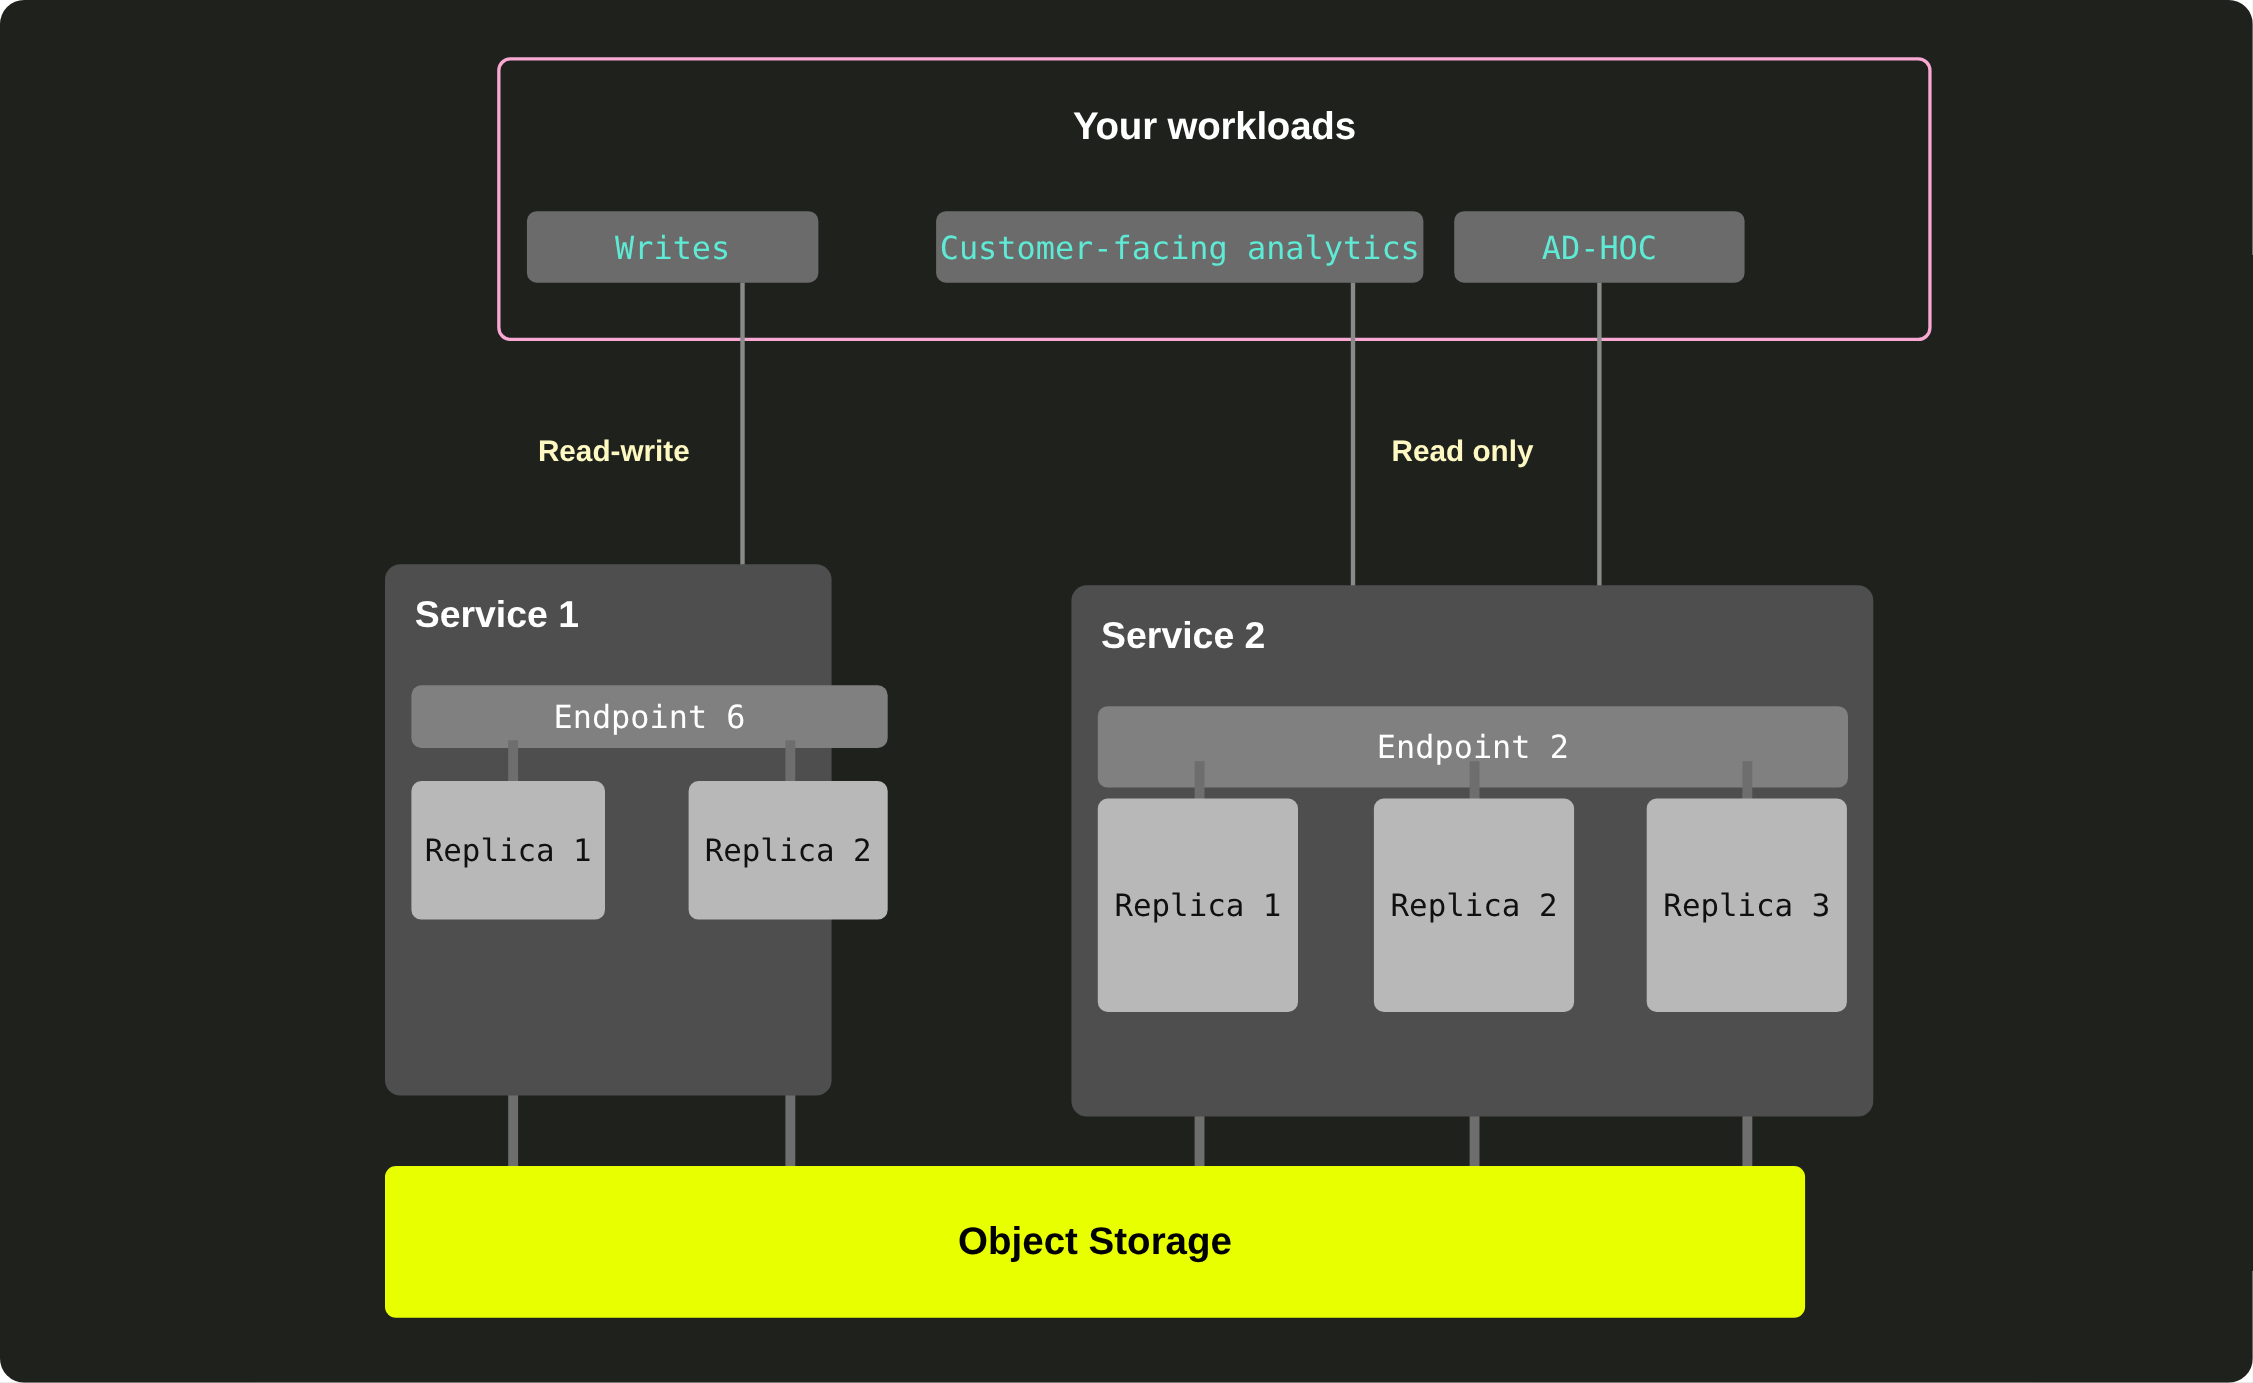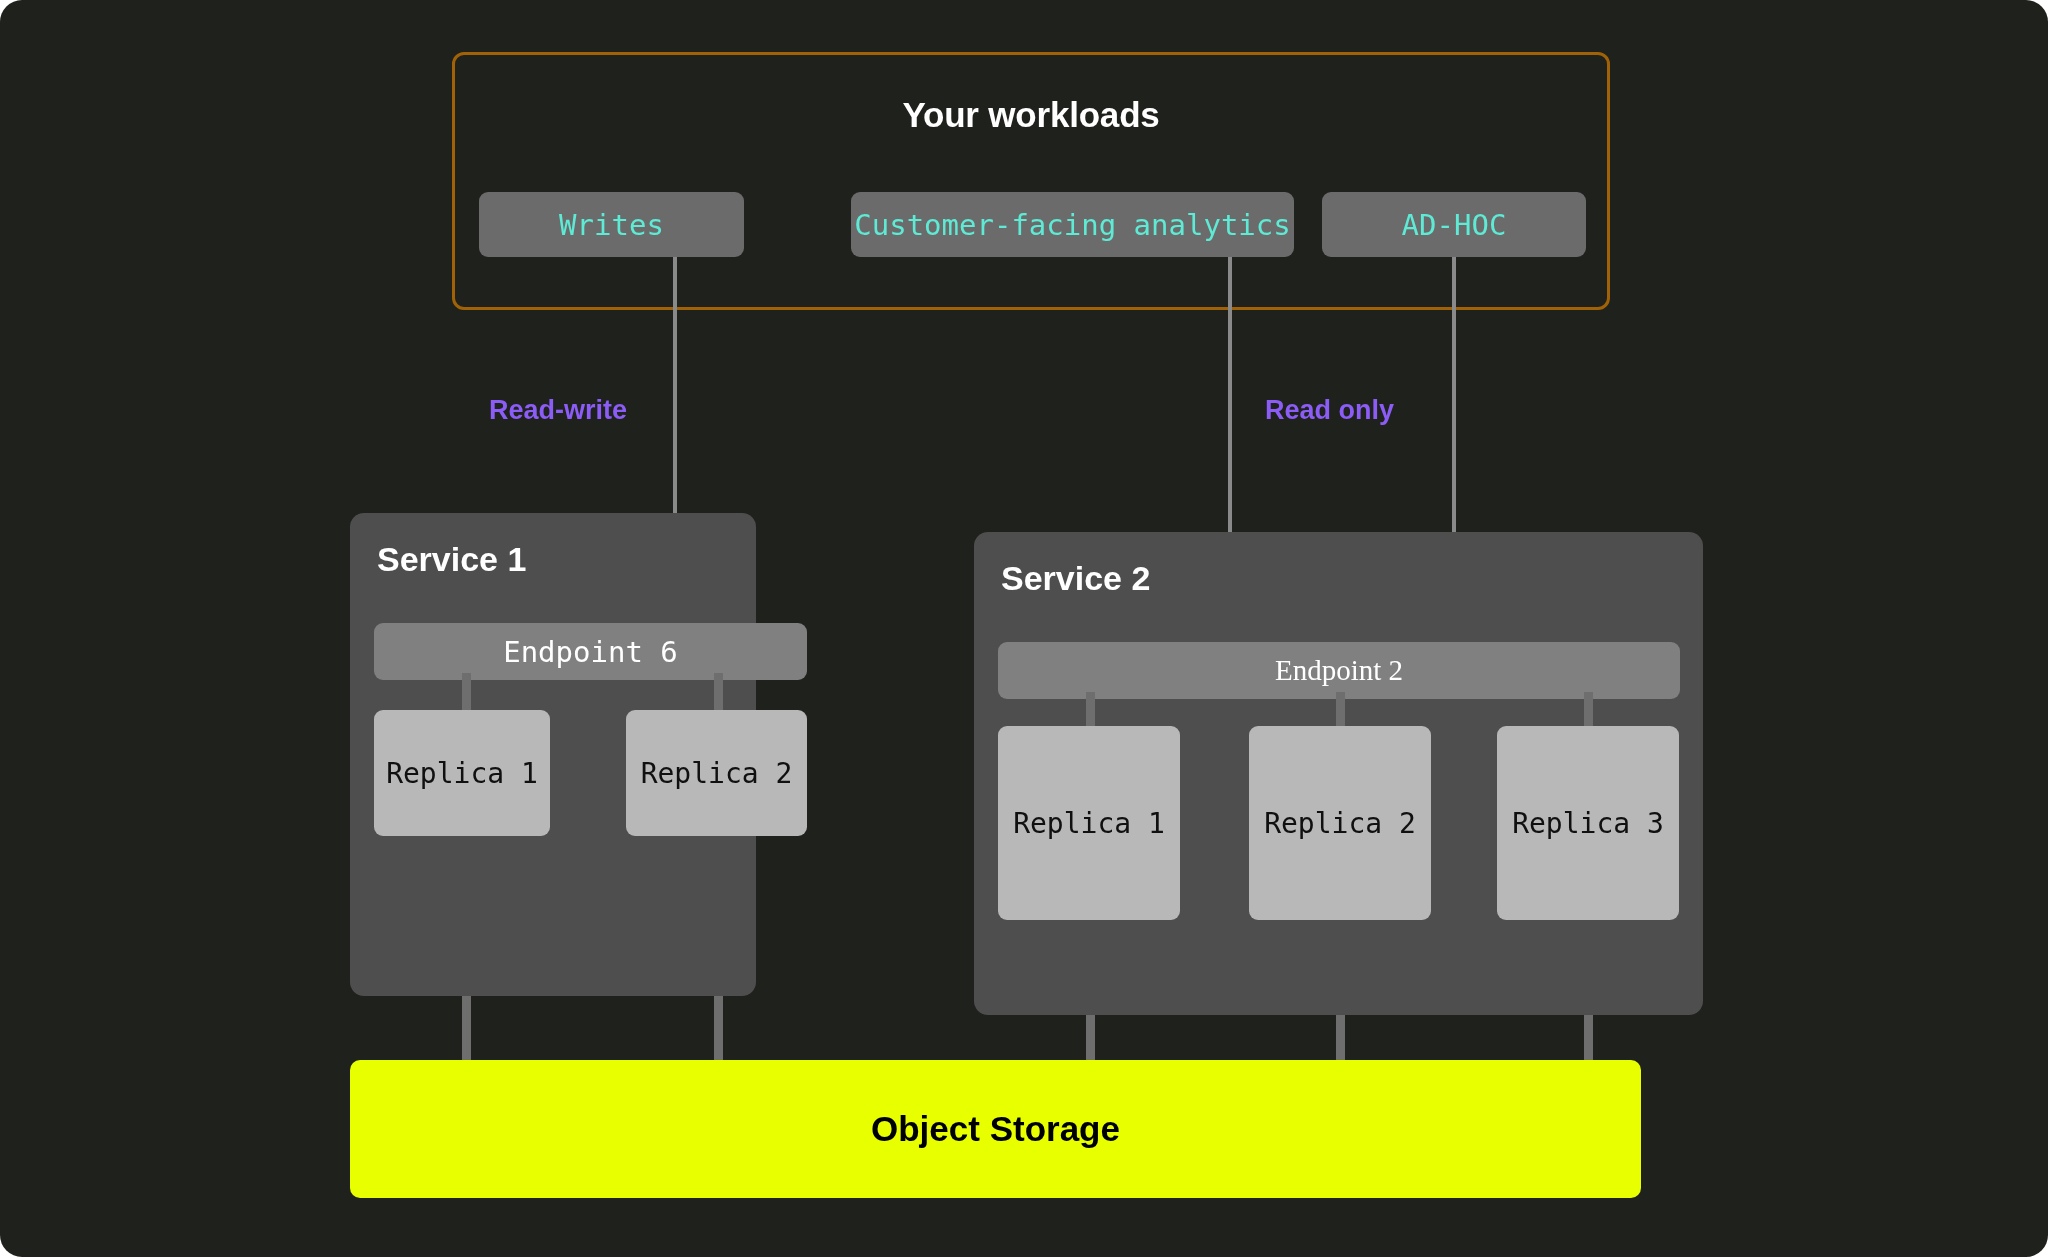--- a/index.html
+++ b/index.html
@@ -15,23 +15,23 @@
     border-radius: 22px;
     overflow: hidden;
     font-family: "Liberation Sans", sans-serif;
   }
 
   
   .workloads-box {
     position: absolute;
     left: 452px;
     top: 52px;
-    width: 1158px;
+    width: 1304px;
     height: 258px;
-    border: 3px solid #a16207;
+    border: 3px solid #f9a8d4;
     border-radius: 12px;
     box-sizing: border-box;
   }
   .workloads-title {
     position: absolute;
     left: 0;
     top: 40px;
     width: 100%;
     text-align: center;
     color: #ffffff;
@@ -52,21 +52,21 @@
     justify-content: center;
     box-sizing: border-box;
   }
   #chip-writes      { left: 479px; top: 192px; width: 265px; height: 65px; }
   #chip-analytics   { left: 851px; top: 192px; width: 443px; height: 65px; }
   #chip-adhoc       { left: 1322px; top: 192px; width: 264px; height: 65px; }
 
   
   .flow-label {
     position: absolute;
-    color: #8b5cf6;
+    color: #fef9c3;
     font-size: 27px;
     font-weight: bold;
     white-space: nowrap;
   }
   #label-read-write { left: 489px; top: 395px; }
   #label-read-only  { left: 1265px; top: 395px; }
 
   
   .vline {
     position: absolute;
@@ -112,21 +112,21 @@
     border-radius: 9px;
     color: #ffffff;
     font-family: "DejaVu Sans Mono", "Liberation Mono", monospace;
     font-size: 29px;
     display: flex;
     align-items: center;
     justify-content: center;
     box-sizing: border-box;
   }
   #endpoint1-bar { left: 24px; top: 110px; width: 433px; height: 57px; }
-  #endpoint2-bar { left: 24px; top: 110px; width: 682px; height: 57px; font-family: Liberation Serif, serif; }
+  #endpoint2-bar { left: 24px; top: 110px; width: 682px; height: 74px; }
 
   .replica-box {
     position: absolute;
     background: #b8b8b8;
     border-radius: 9px;
     color: #101010;
     font-family: "DejaVu Sans Mono", "Liberation Mono", monospace;
     font-size: 28px;
     display: flex;
     align-items: center;

